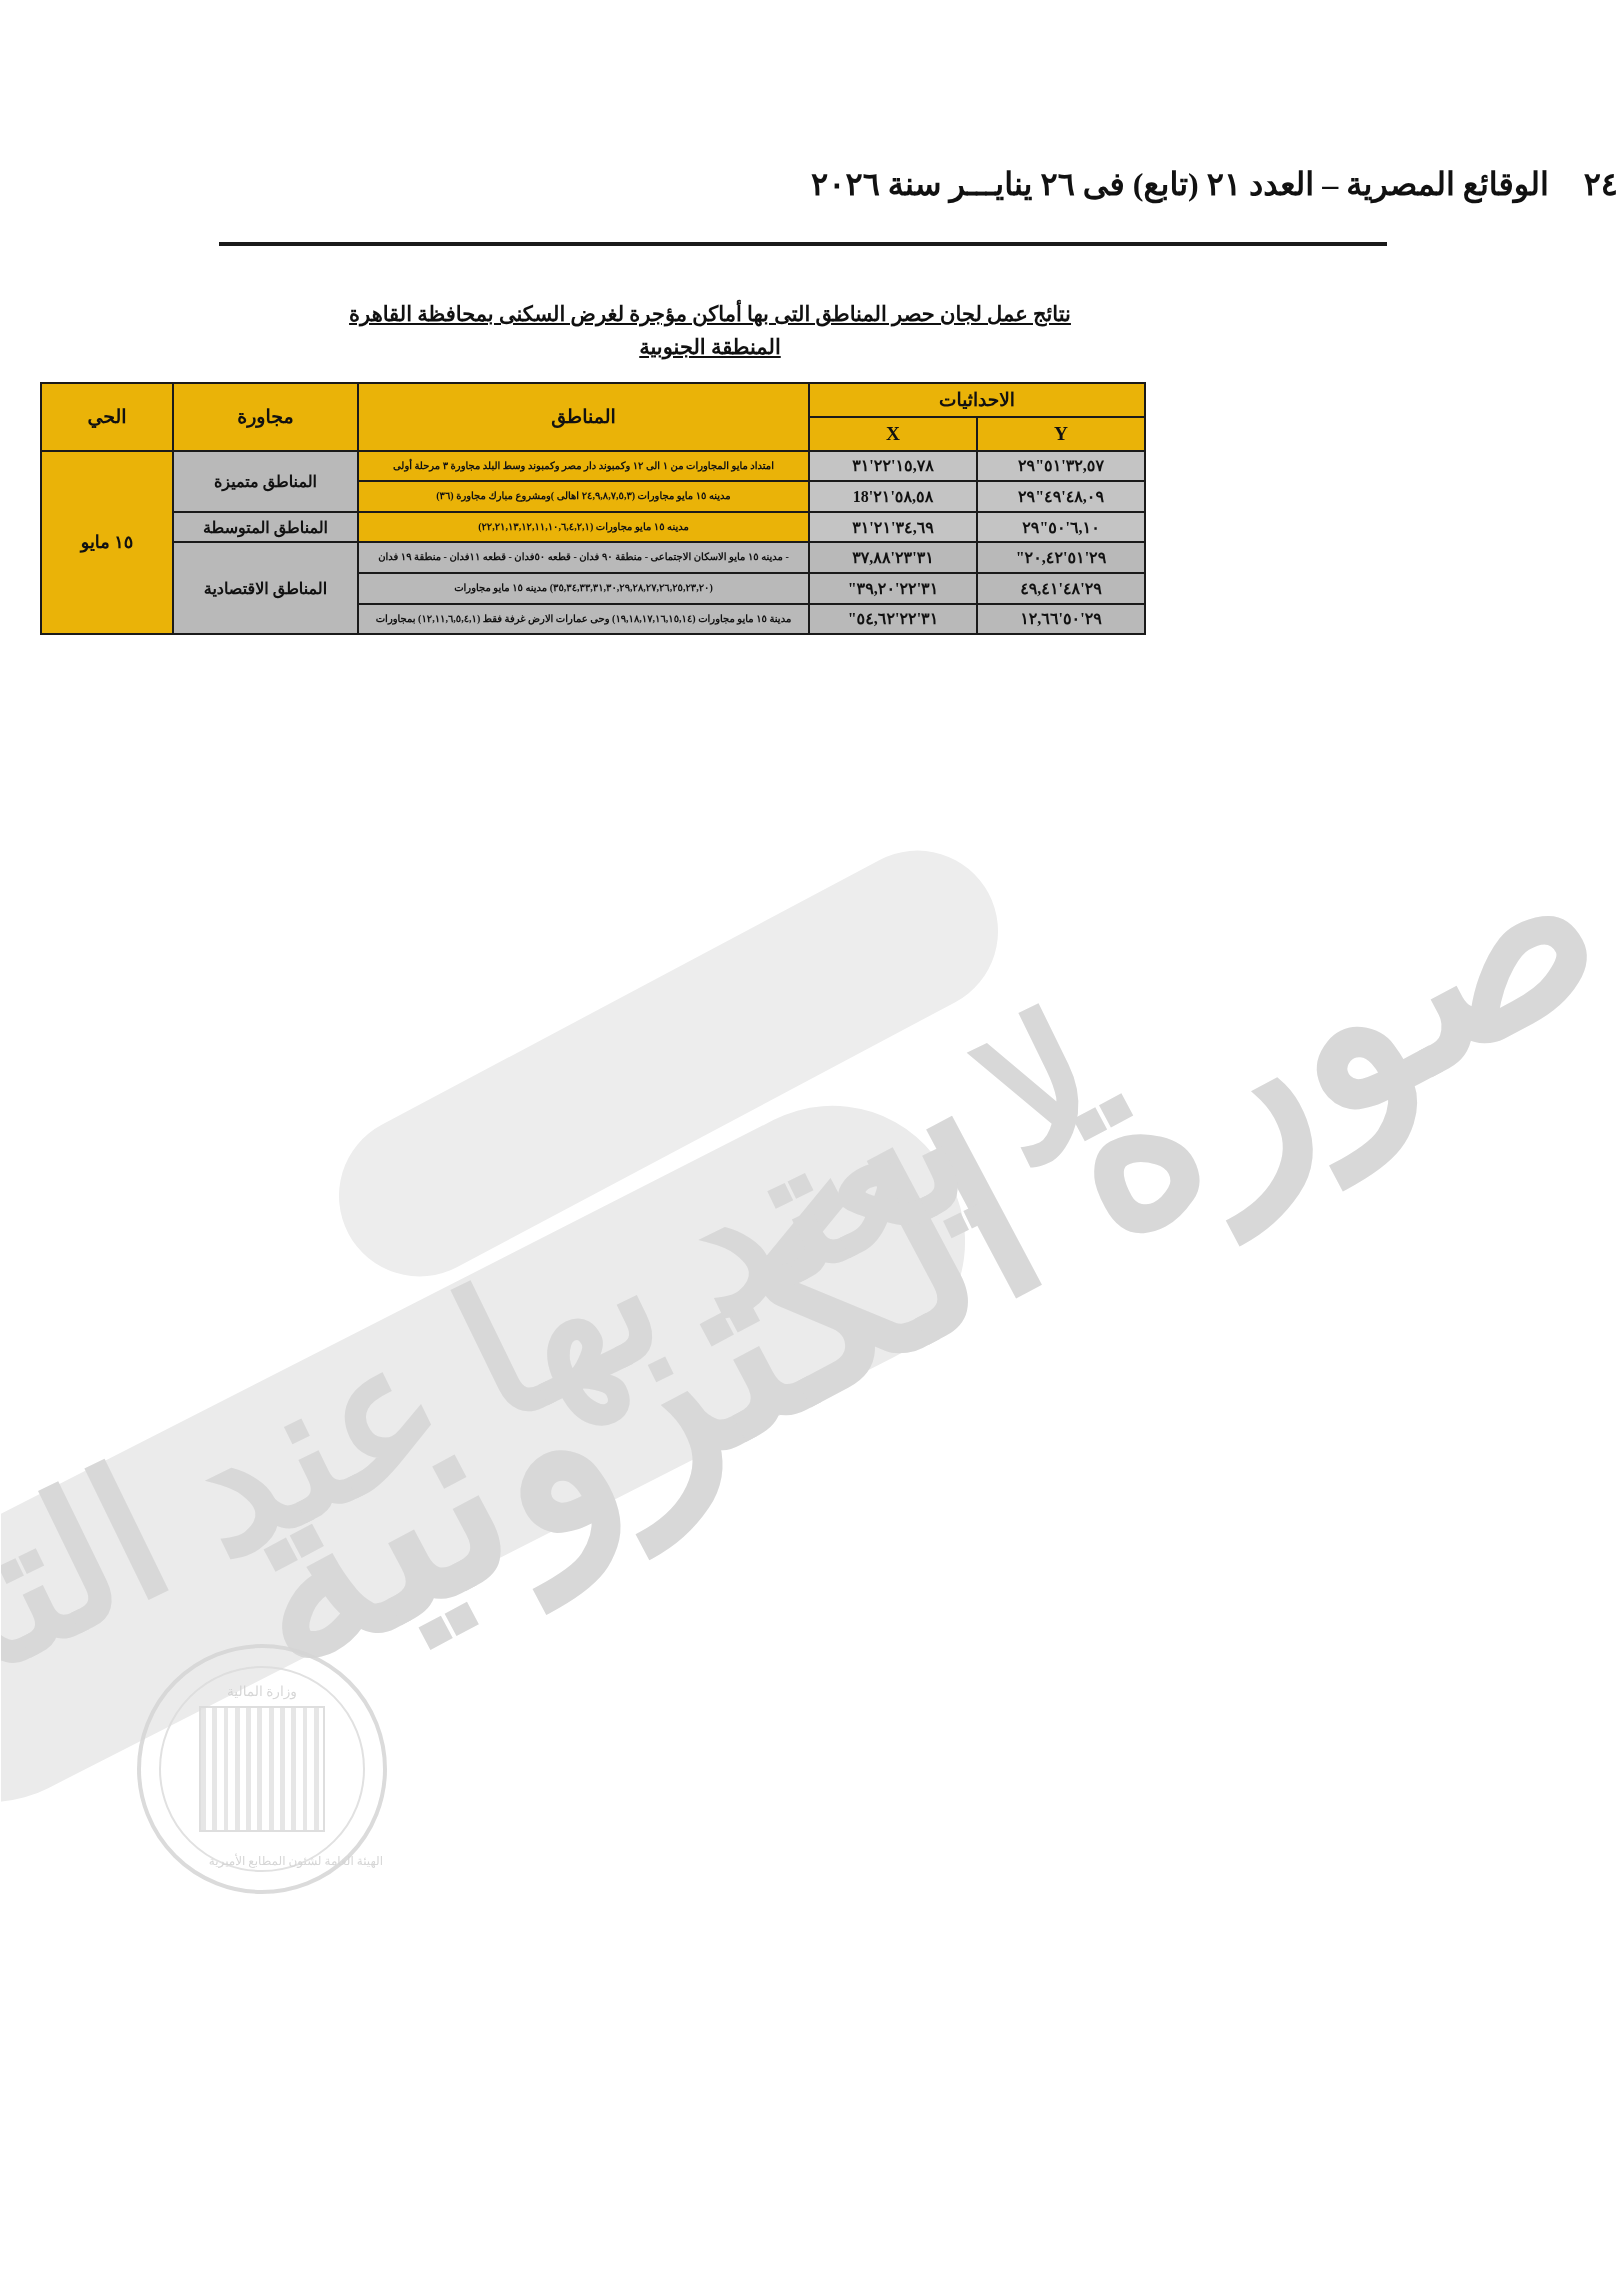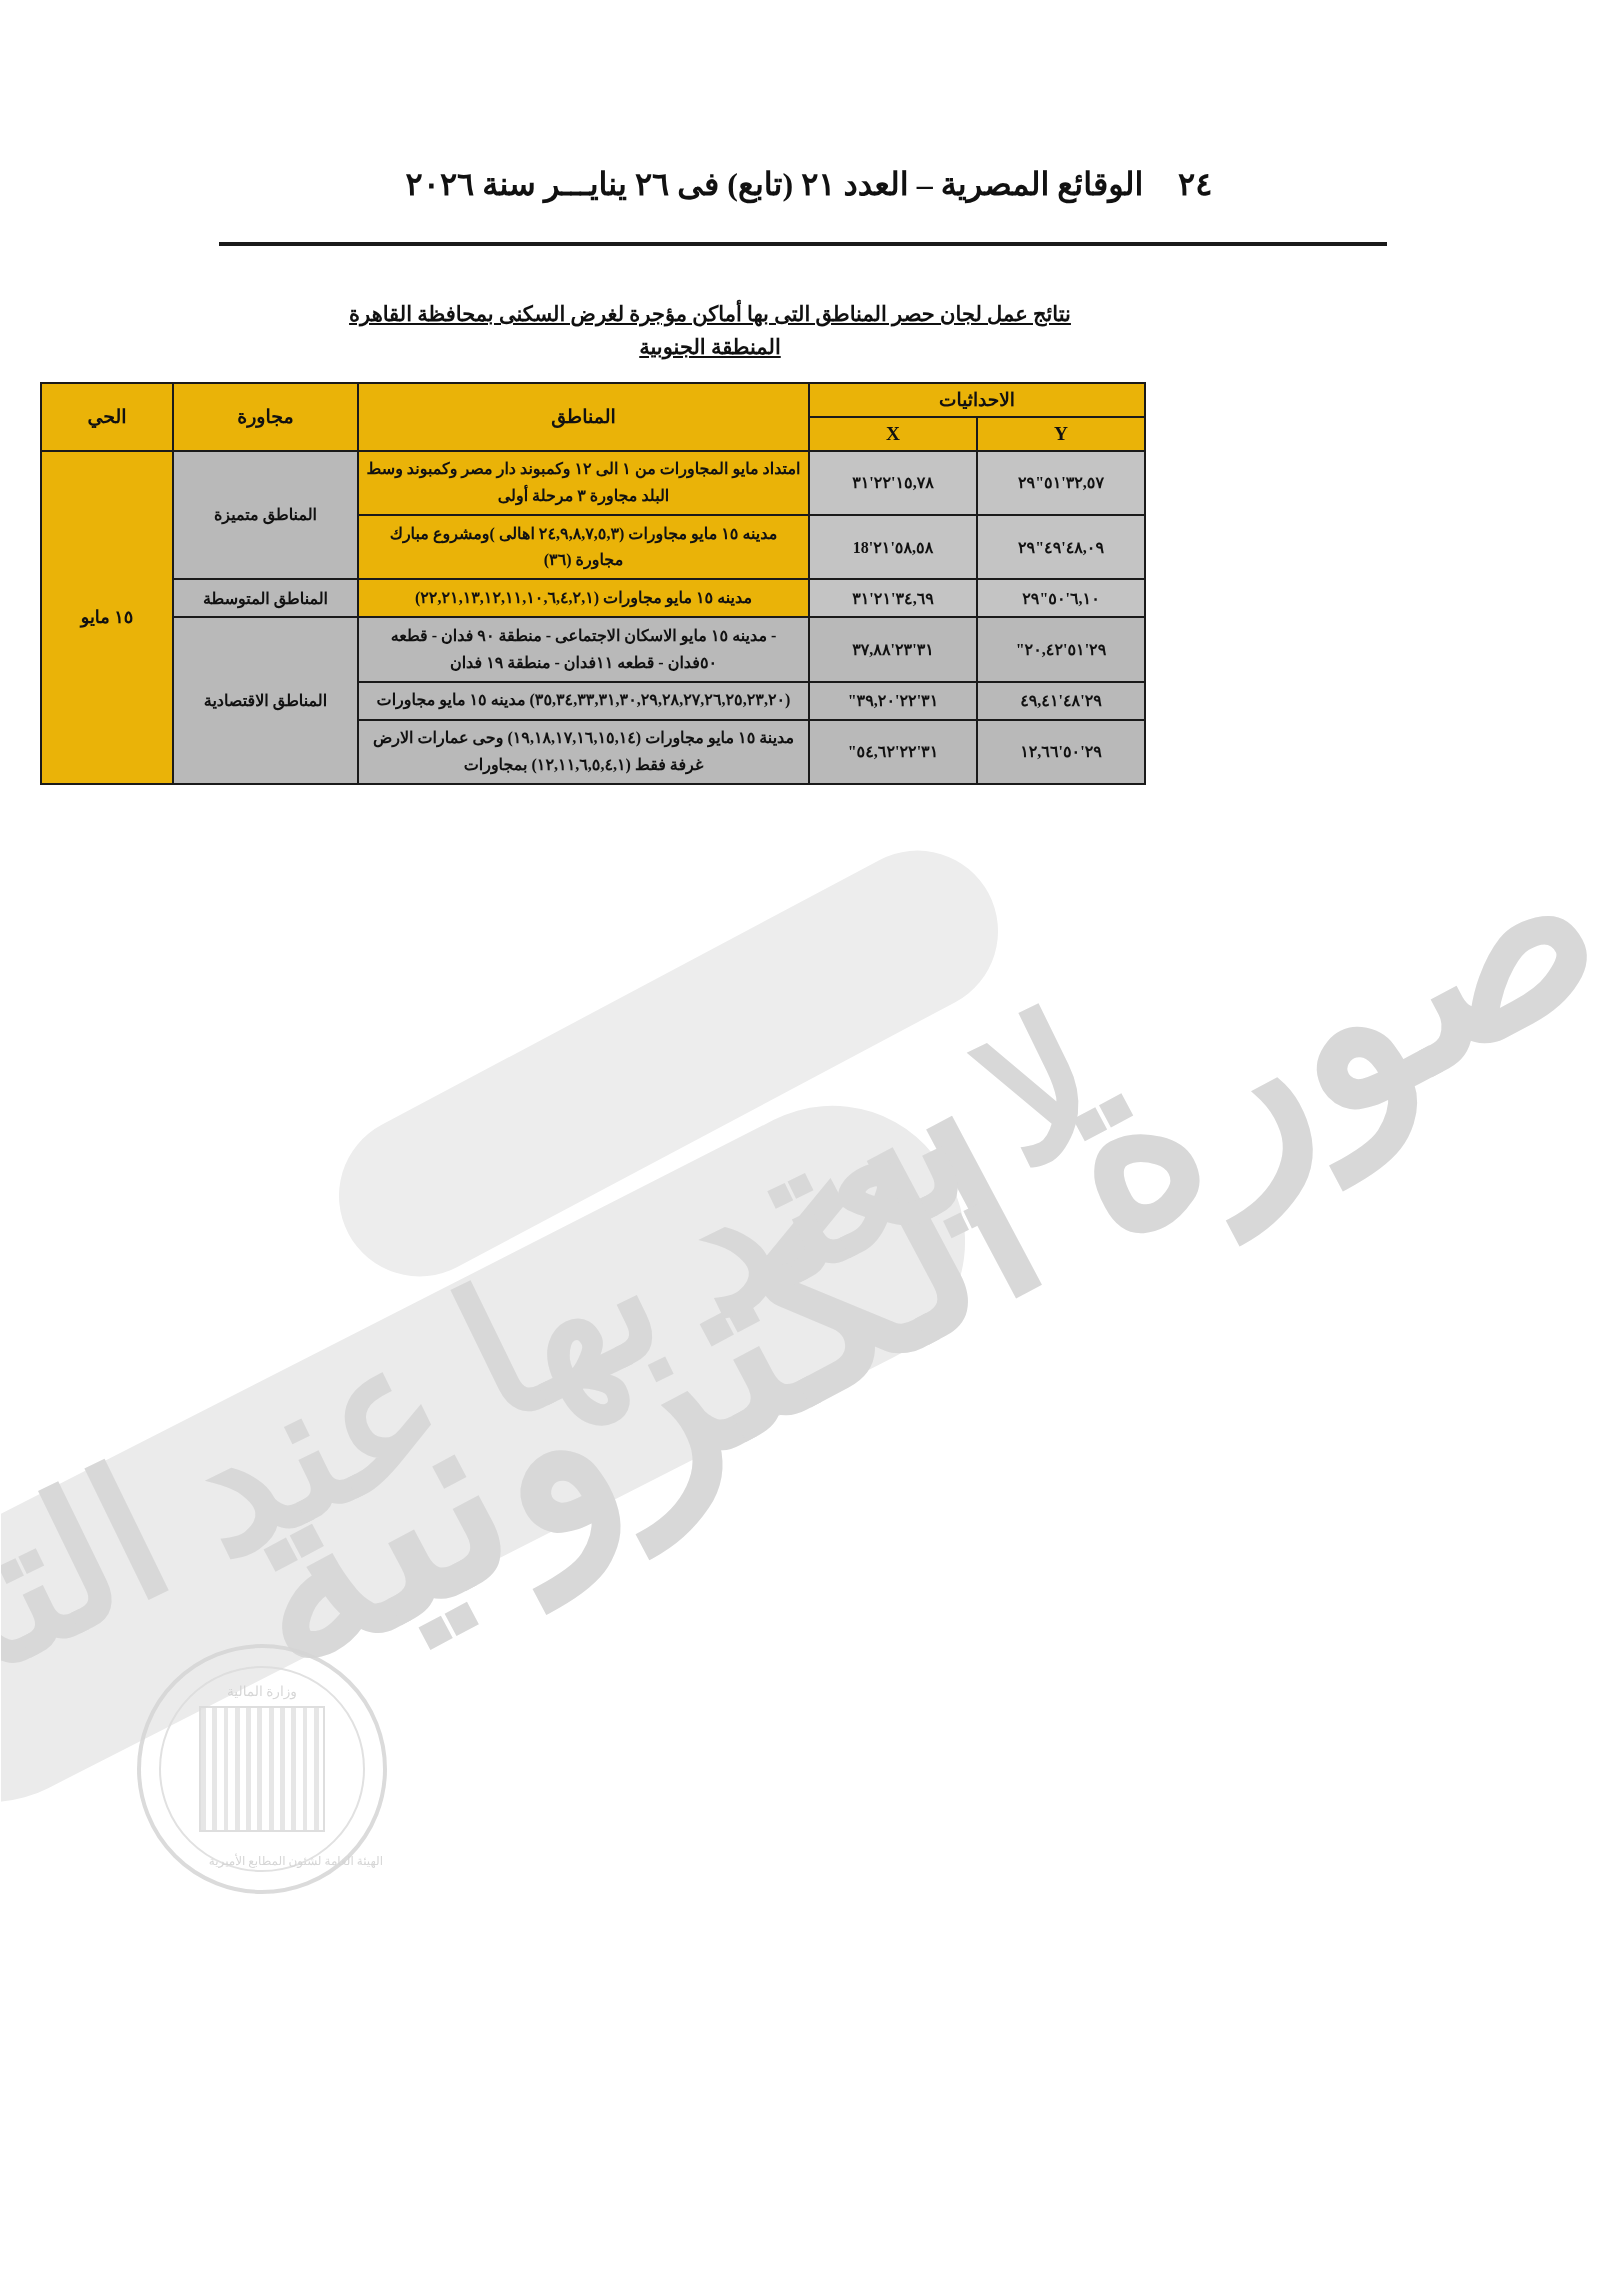--- a/index.html
+++ b/index.html
@@ -15,21 +15,20 @@
     color: #111;
     overflow: hidden;
   }
 
   
   .page-header {
     position: absolute;
     top: 165px;
     left: 0;
     right: 0;
-    text-align: center;
     direction: rtl;
   }
   .page-header .hdr-line {
     display: inline-block;
     font-size: 32px;
     font-weight: 700;
     letter-spacing: 0.8px;
     white-space: nowrap;
     font-family: "Liberation Serif", serif;
   }
@@ -176,21 +175,21 @@
     font-family: "Liberation Serif", serif;
     font-weight: 700;
     color: #111;
   }
   .shade { background: #b9b9b9; }
   .shade-l { background: #c4c4c4; }
   .th-coord { font-size: 18.5px; }
   .th-xy { font-size: 19.3px; }
   .th-lbl { font-size: 19px; }
   .cell-coord { font-size: 16px; letter-spacing: 0.4px; }
-  .cell-area { font-size: 16px; line-height: 1.65; text-align: center; }
+  .cell-area { font-size: 10px; line-height: 1.65; text-align: center; }
   .cell-class { font-size: 16px; }
   .cell-hay { font-size: 17.7px; }
 
   col.c-y { width: 168px; }
   col.c-x { width: 168px; }
   col.c-areas { width: 451px; }
   col.c-class { width: 185px; }
   col.c-hay { width: 132px; }
 </style>
 </head>

